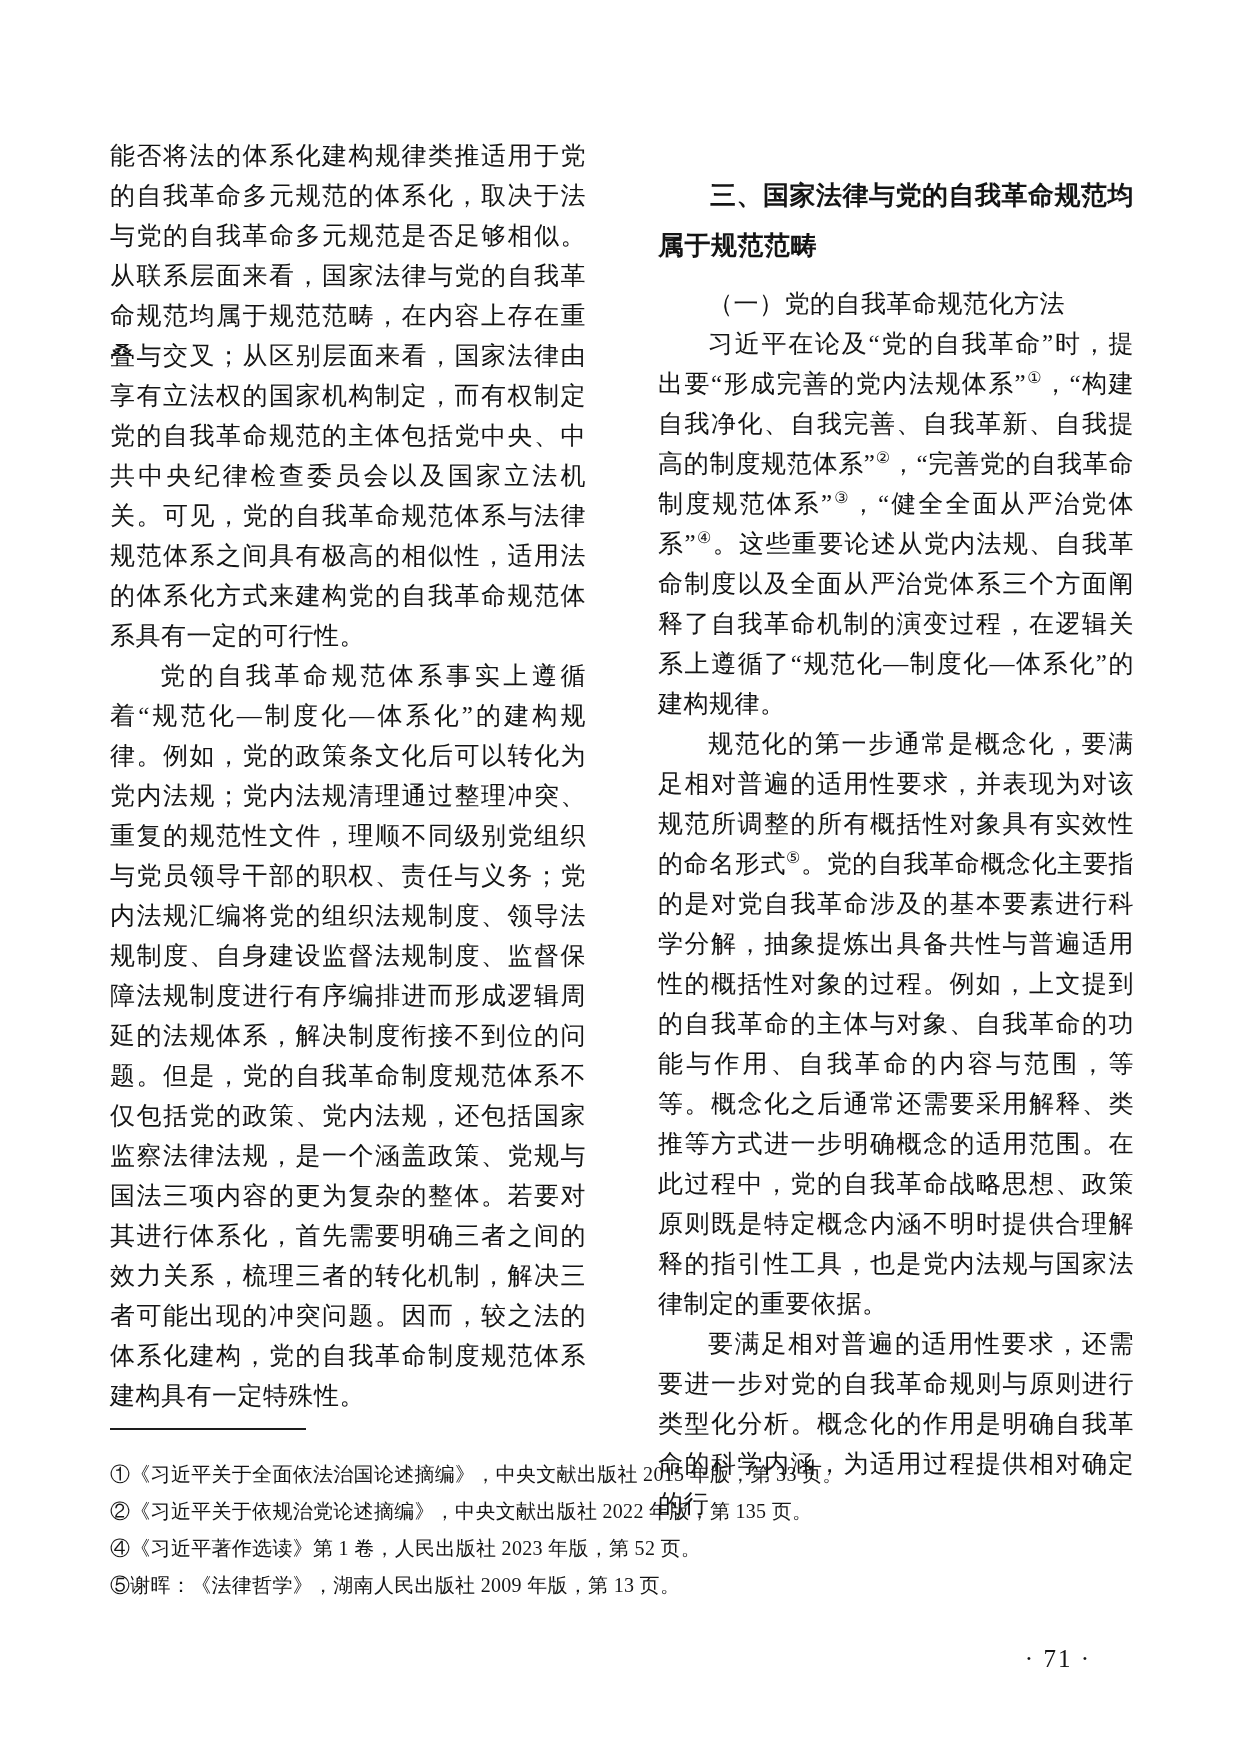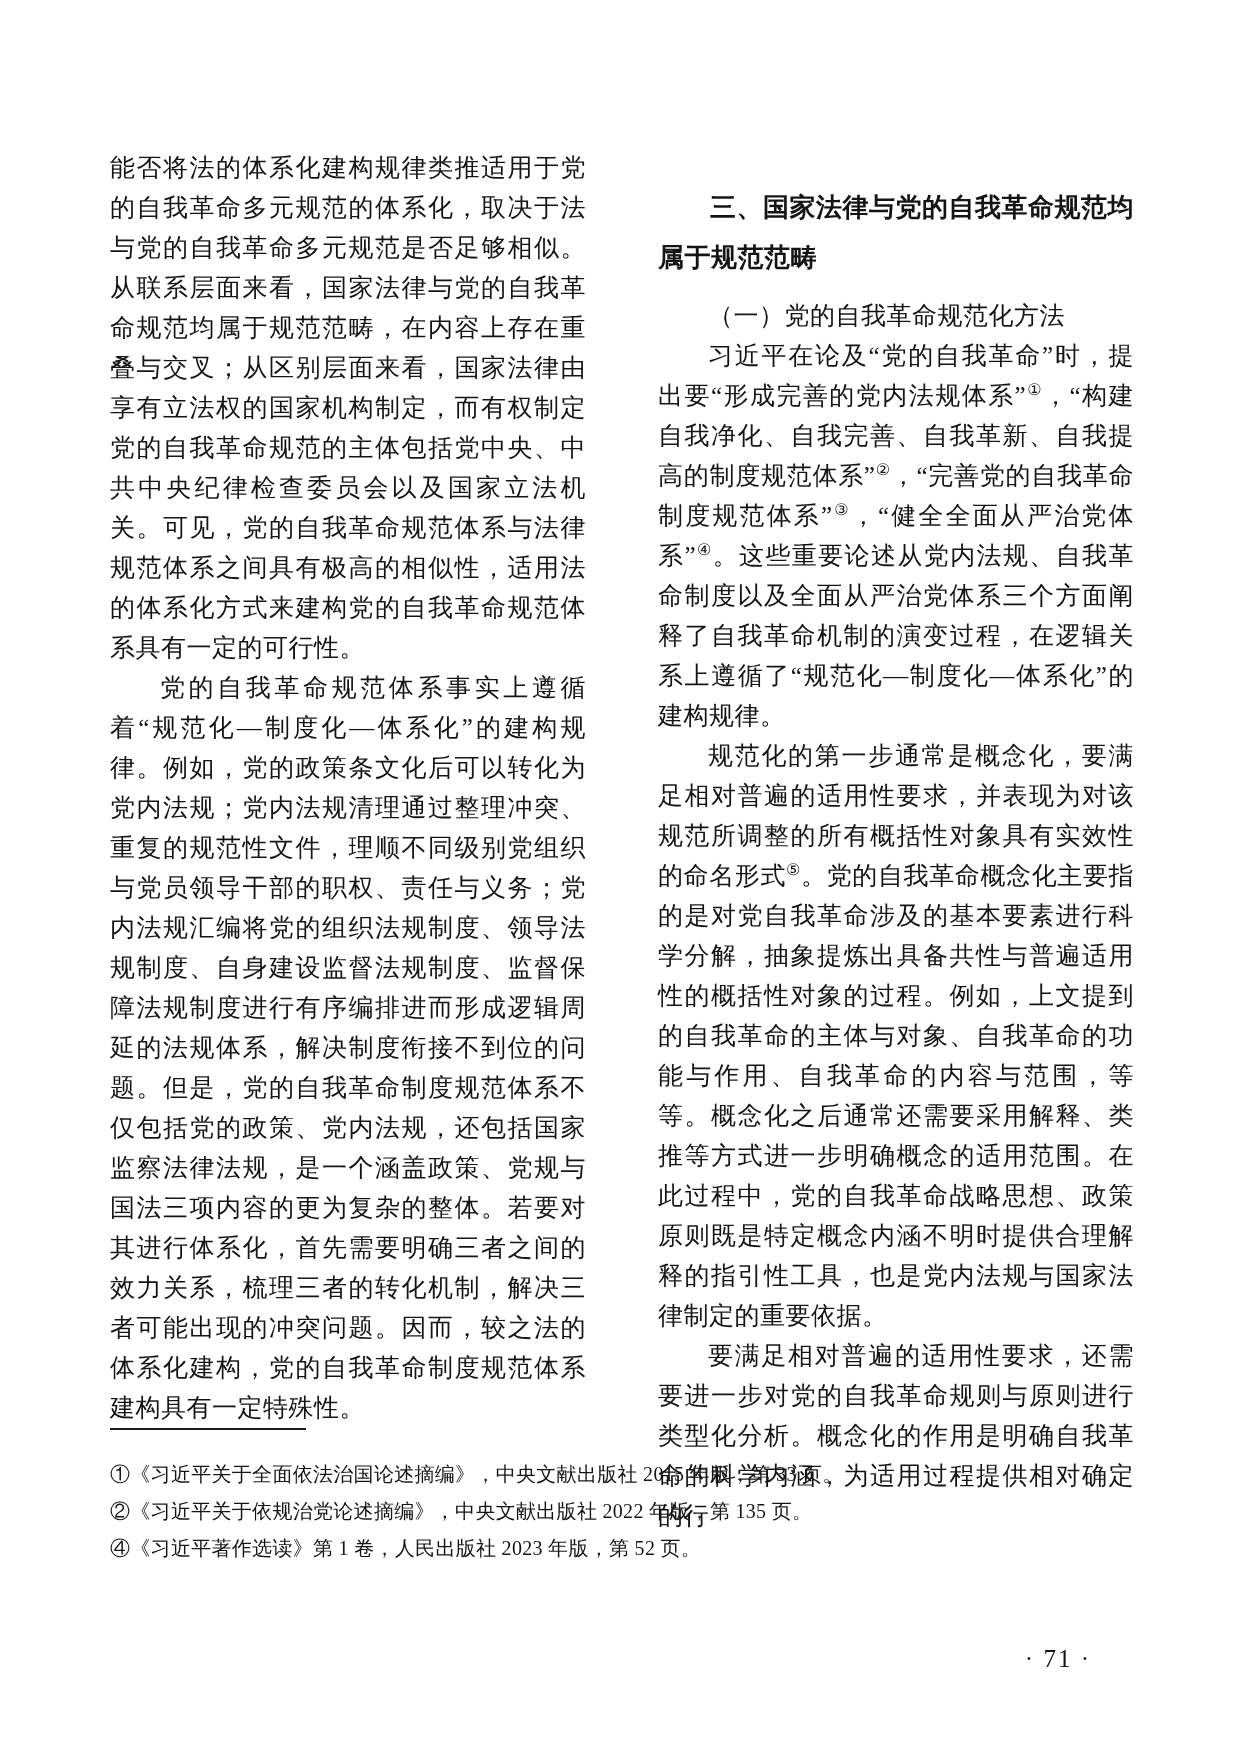--- a/index.html
+++ b/index.html
@@ -7,21 +7,21 @@
     position:relative;
     width:1241px; height:1755px;
     margin:0 auto;
     background:#ffffff;
     color:#141414;
     font-family:"Liberation Serif","DejaVu Serif",serif;
     overflow:hidden;
   }
   .columns {
     position:absolute;
-    left:110px; top:148px;
+    left:110px; top:136px;
     width:1024px;
     display:flex;
     gap:72px;
   }
   .column { width:484px; }
   .column p {
     margin:0;
     font-size:25px;
     line-height:40px;
     text-align:justify;
@@ -83,17 +83,18 @@
         <p class="indent"><span>要满足相对普遍的适用性要求，还需要进一步对党的自我革命规则与原则进行类型化分析。概念化的作用是明确自我革命的科学内涵，为适用过程提供相对确定的行</span></p>
       </div>
   </div>
 
   <div class="footnote-area">
     <div class="footnote-rule"></div>
     <div id="footnotes">
         <div class="footnote-item">①《习近平关于全面依法治国论述摘编》，中央文献出版社 2015 年版，第 33 页。</div>
         <div class="footnote-item">②《习近平关于依规治党论述摘编》，中央文献出版社 2022 年版，第 135 页。</div>
         <div class="footnote-item">④《习近平著作选读》第 1 卷，人民出版社 2023 年版，第 52 页。</div>
+        <div class="footnote-item">⑤谢晖：《法律哲学》，湖南人民出版社 2009 年版，第 13 页。</div>
       </div>
   </div>
 
   <div class="page-number">· 71 ·</div>
 </div>
 
 </body></html>

